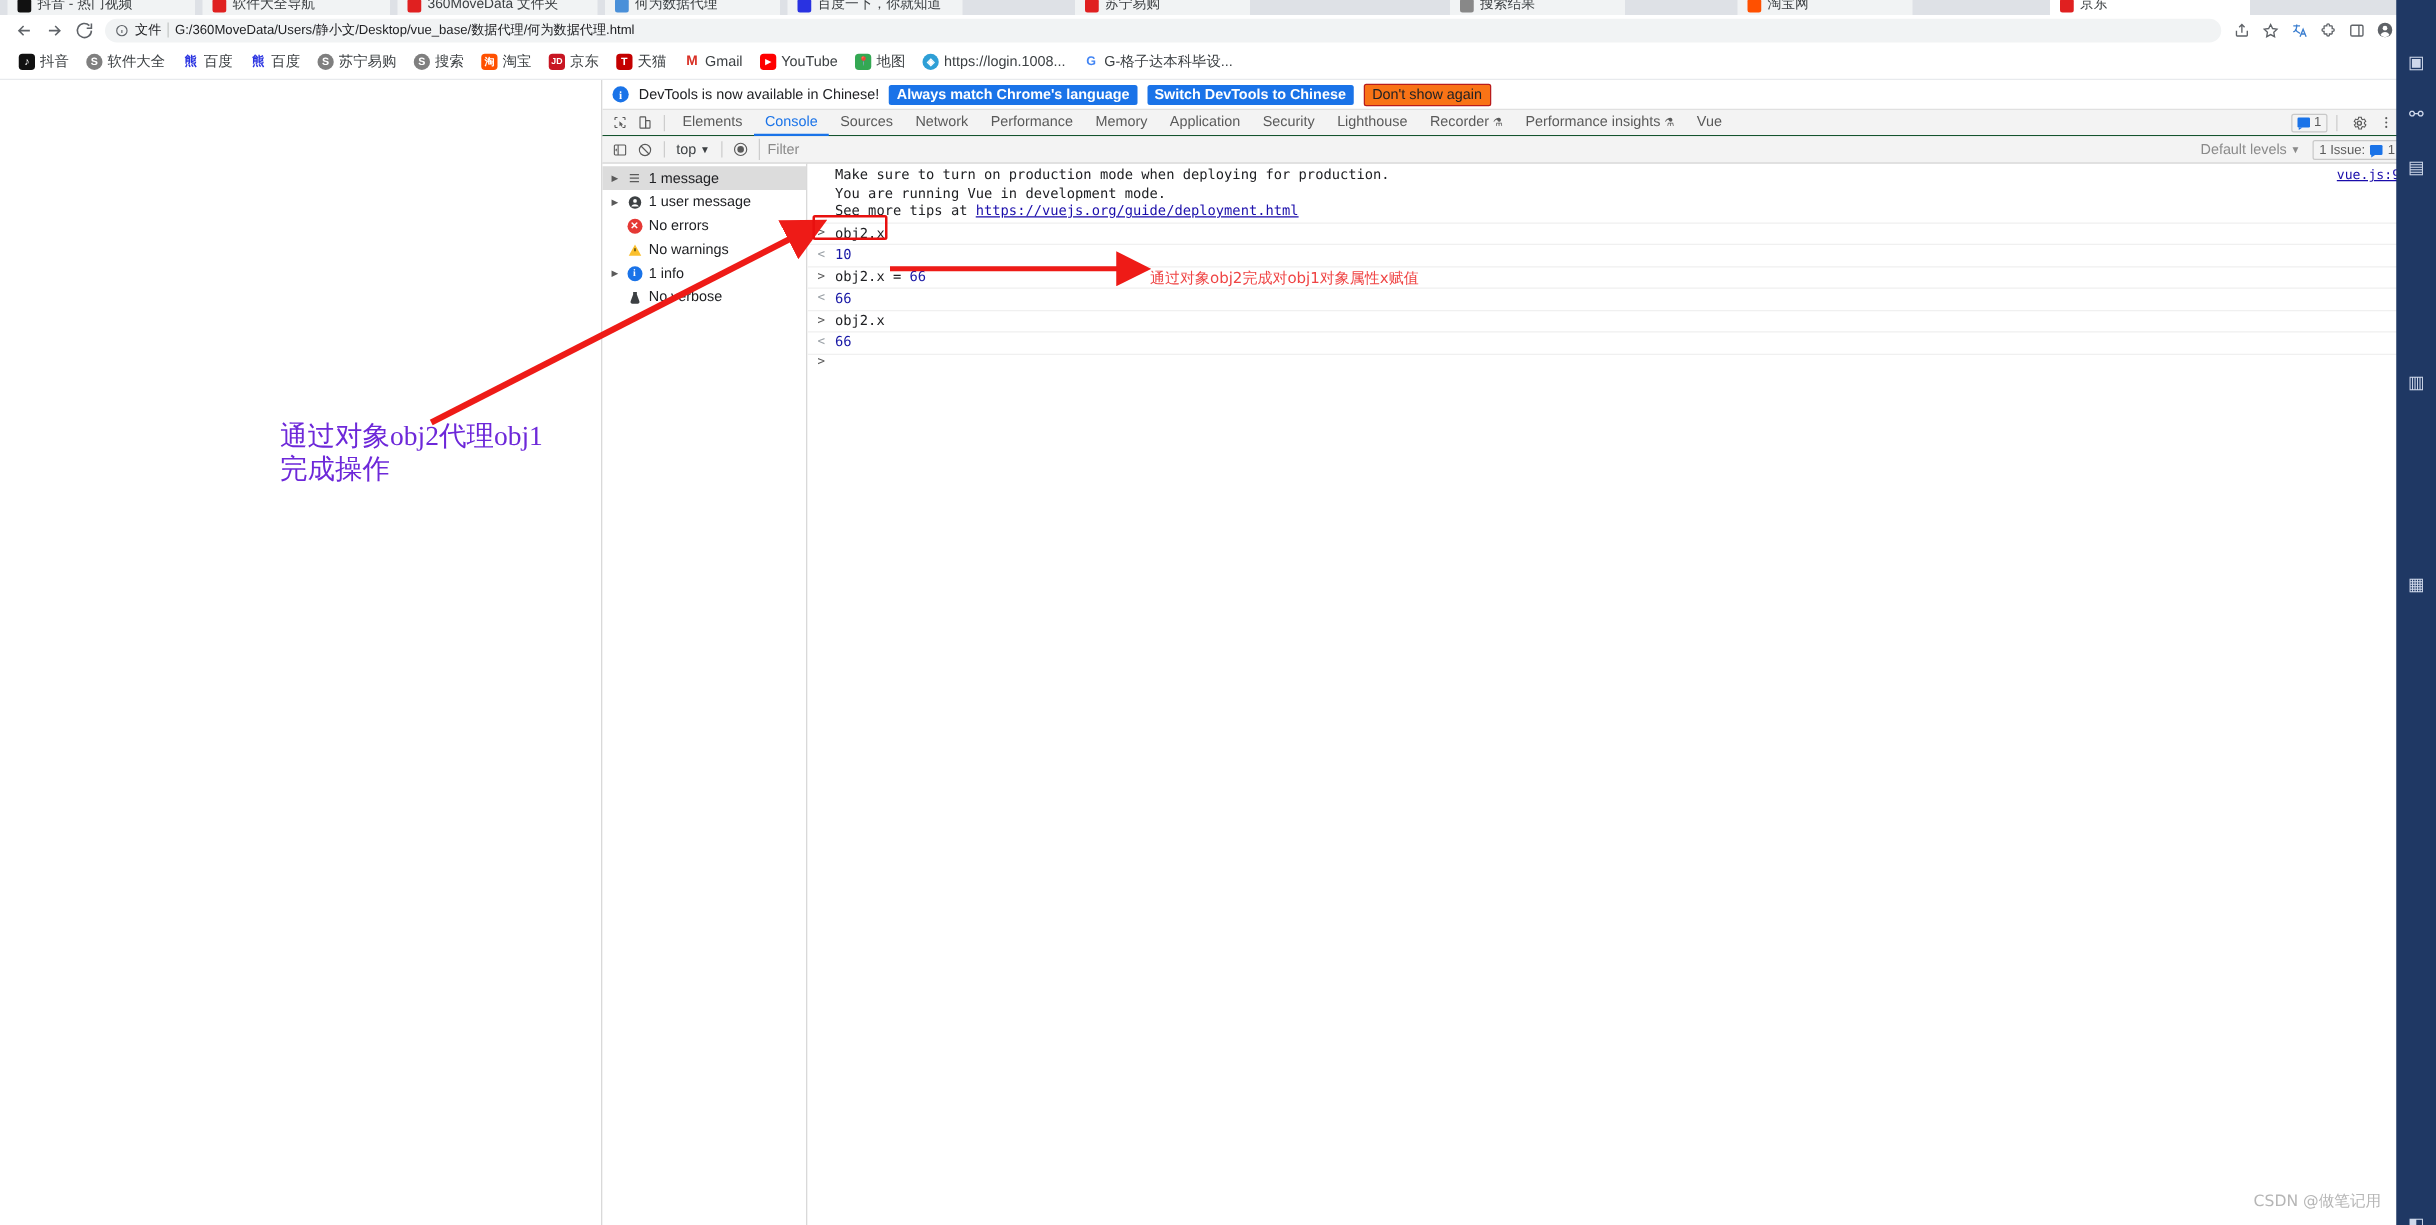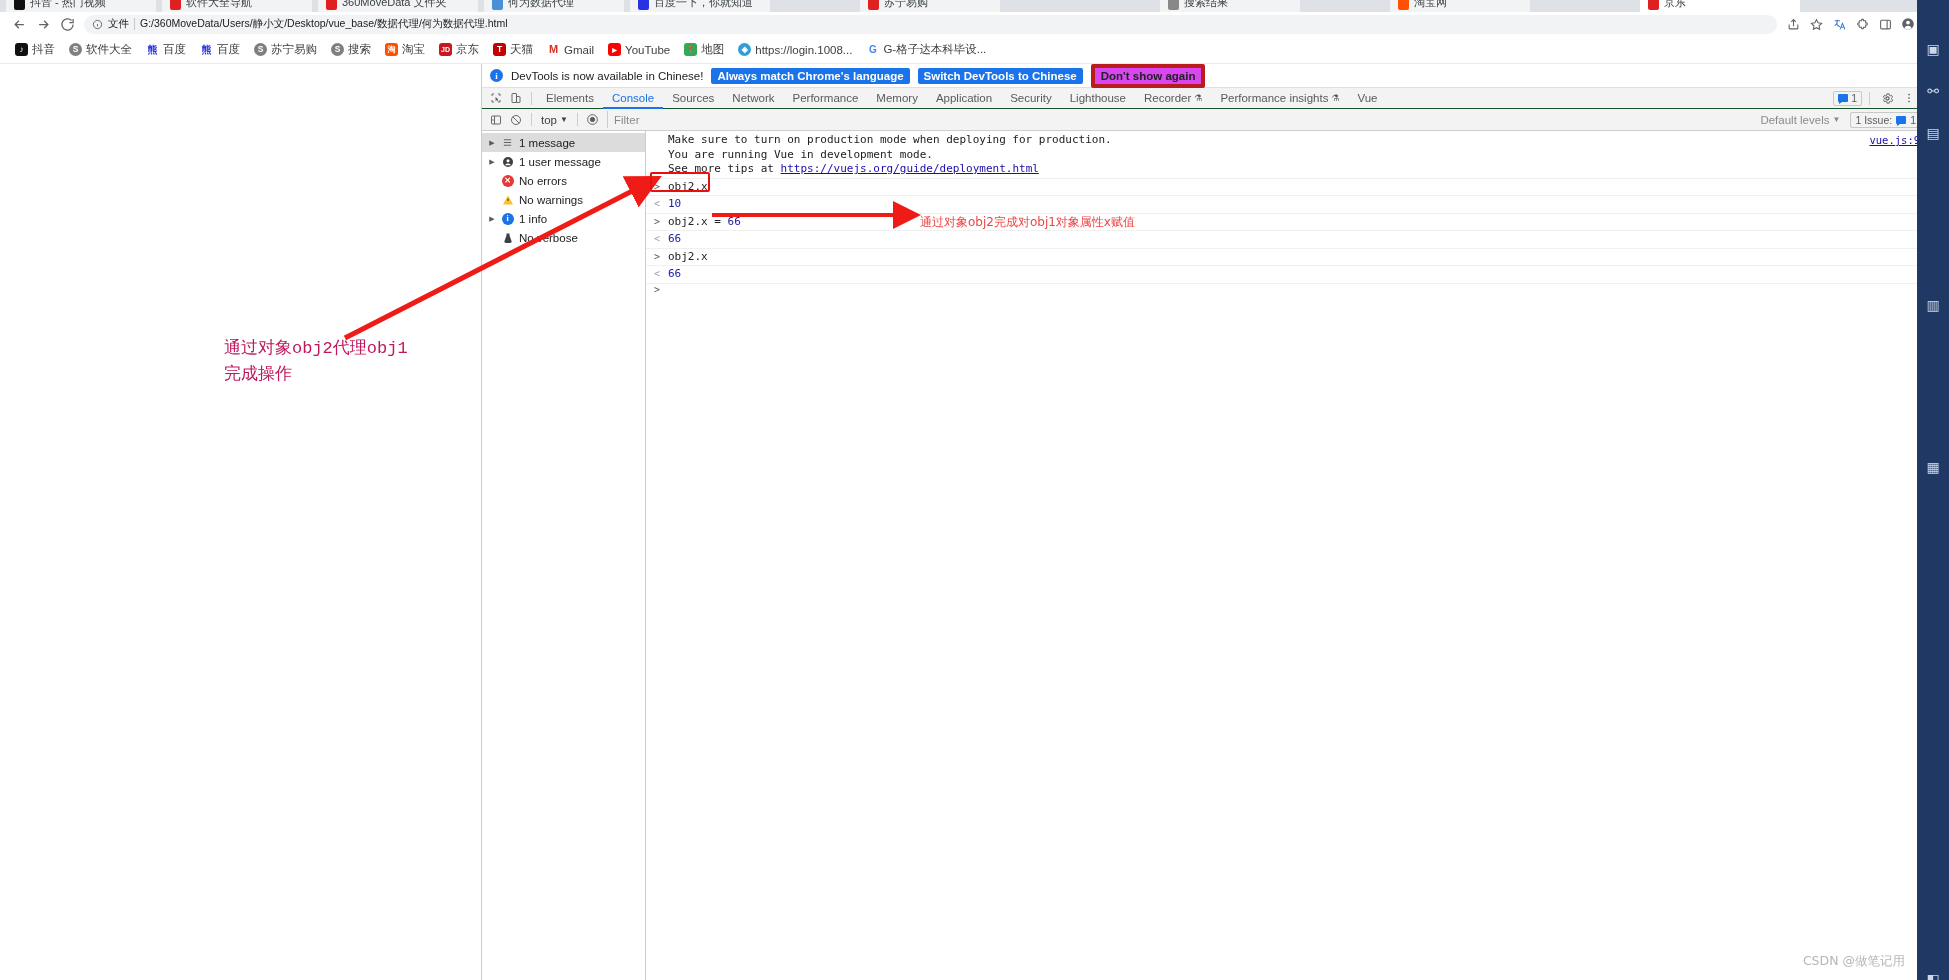--- a/index.html
+++ b/index.html
@@ -86,21 +86,21 @@
   .info-circle {
     width:13px; height:13px; border-radius:50%; background:#1a73e8; color:#fff;
     font-size:9px; font-weight:bold; display:flex; align-items:center; justify-content:center;
     font-family:"Liberation Serif", serif; flex:none;
   }
   .banner-text { font-size:11.5px; color:#202124; }
   .banner-btn {
     background:#1a73e8; color:#ffffff; font-size:11.5px; font-weight:bold;
     border:none; border-radius:2px; padding:2px 6px; white-space:nowrap;
   }
-  .banner-btn.secondary { background:#d946ef; color:#202124; border:4px solid #b91c1c; font-weight:bold; }
+  .banner-btn.secondary { background:#f97316; color:#202124; border:1px solid #b91c1c; font-weight:normal; }
   .banner-x { margin-left:auto; font-size:13px; color:#5f6368; padding-right:4px; }
 
   .dt-tabs {
     height:21px; background:#f3f3f3; border-bottom:1px solid #14532d;
     display:flex; align-items:center; padding:0 4px; gap:0px; flex:none;
   }
   .dt-icbtn { width:20px; height:18px; display:flex; align-items:center; justify-content:center; color:#5a5a5a; flex:none; }
   .dt-vsep { width:1px; height:13px; background:#cdcdcd; margin:0 5px; flex:none; }
   .dt-tab {
     font-size:11.5px; color:#5a5a5a; padding:0 9px; height:21px;
@@ -167,22 +167,22 @@
   
   .anno-box {
     position:absolute; border:2px solid #e8100f; border-radius:2px;
     pointer-events:none;
   }
   .anno-text {
     position:absolute; color:#ef4444; font-size:12px; line-height:26px;
     font-family:"DejaVu Sans", sans-serif; white-space:nowrap;
   }
   .anno-text2 {
-    position:absolute; color:#be185d; font-size:17px; line-height:26px;
-    font-family:Liberation Mono, monospace;
+    position:absolute; color:#6d28d9; font-size:22px; line-height:26px;
+    font-family:Liberation Serif, serif;
   }
   svg.anno-svg { position:absolute; left:0; top:0; width:1949px; height:980px; pointer-events:none; }
 
   
   .rail {
     position:absolute; right:0; top:0; width:32px; height:980px;
     background:#1f3864;
   }
   .rail-ic { width:32px; height:42px; display:flex; align-items:center; justify-content:center; color:#cfd8ea; font-size:14px; }
 

